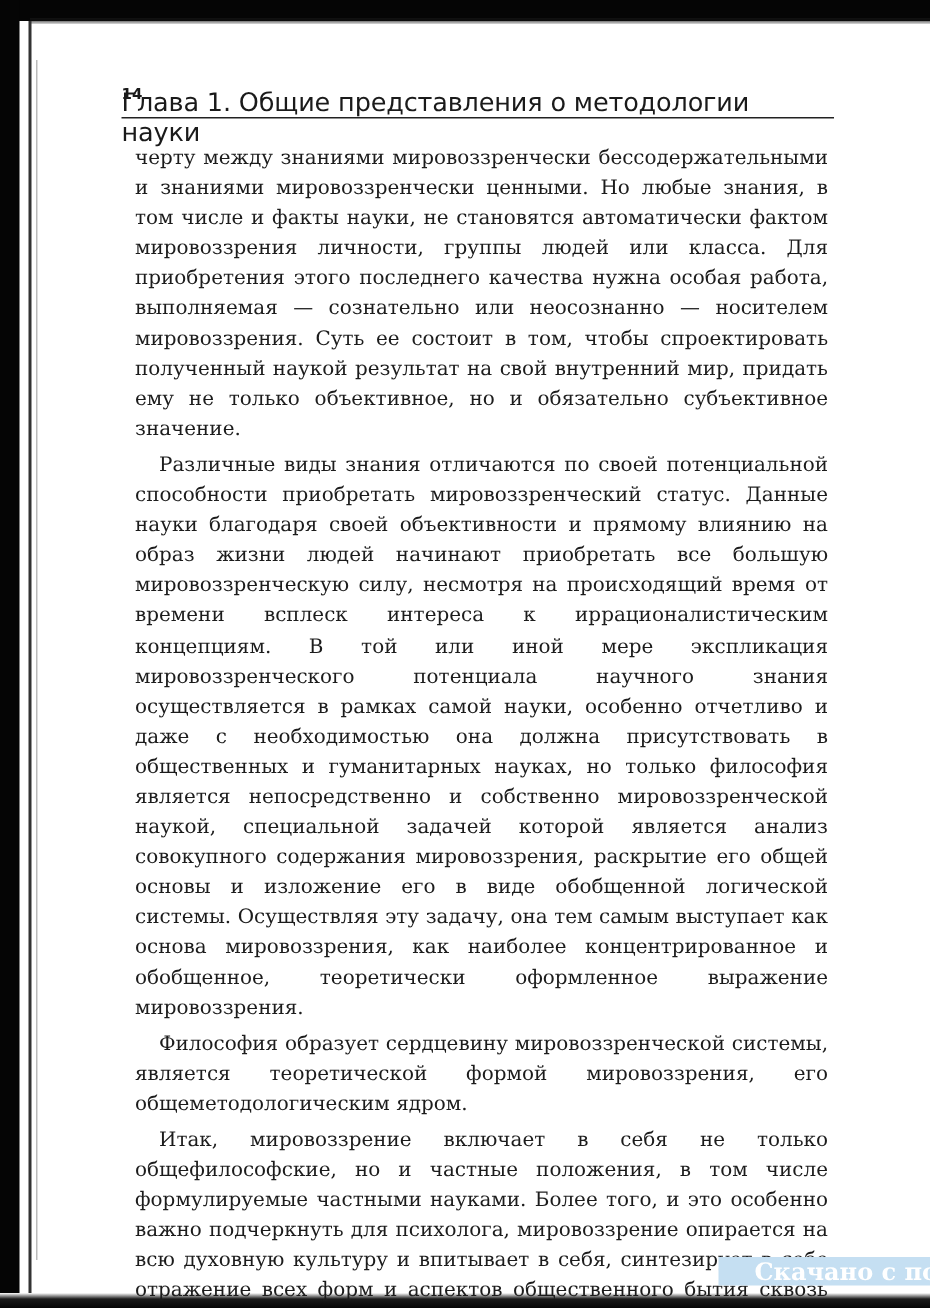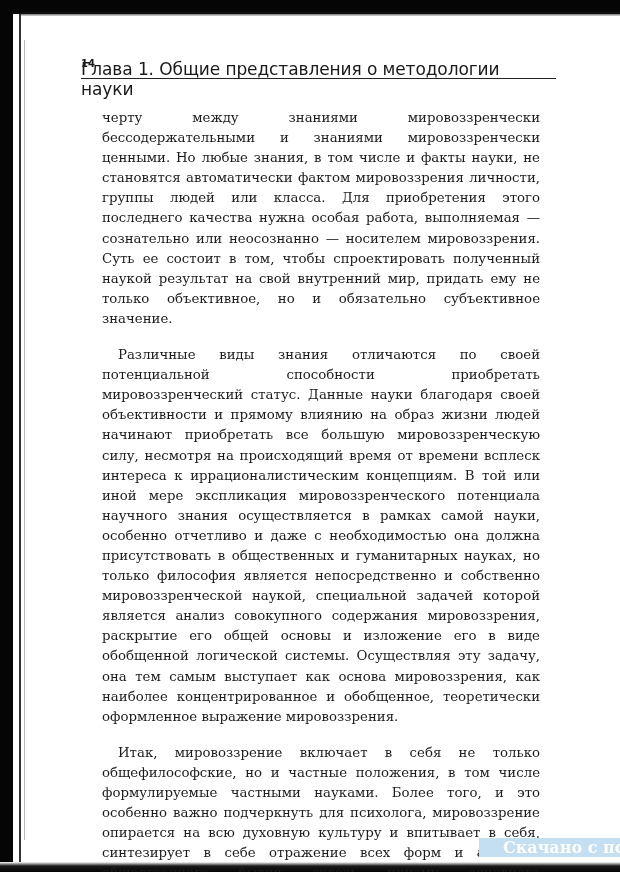--- a/index.html
+++ b/index.html
@@ -54,21 +54,21 @@
     .content {
       position: absolute; left: 86px; top: 92px; width: 470px;
       font-family: "DejaVu Serif", serif;
       font-size: 13.3px;
       line-height: 20.1px;
       color: #1c1c1c;
       text-align: justify;
       hyphens: manual;
     }
     .content p {
-      margin: 16px;
+      margin: 4px;
       text-indent: 16px;
     }
     .content p.first {
       text-indent: 0;
     }
     .watermark {
       position: absolute; left: 479px; top: 838px; width: 141px; height: 19px;
       background: #c5dff2;
       color: #ffffff;
       font-family: "DejaVu Serif", serif;
@@ -97,20 +97,23 @@
 </div>
 
 <div class="content">
   <p class="first">
     <span>черту между знаниями мировоззренчески бессодержательными и знаниями мировоззренчески ценными. Но любые знания, в том числе и факты науки, не становятся автоматически фактом мировоззрения личности, группы людей или класса. Для приобретения этого последнего качества нужна особая работа, выполняемая — сознательно или неосознанно — носителем мировоззрения. Суть ее состоит в том, чтобы спроектировать полученный наукой результат на свой внутренний мир, придать ему не только объективное, но и обязательно субъективное значение.</span>
   </p>
   <p>
     <span>Различные виды знания отличаются по своей потенциальной способности приобретать мировоззренческий статус. Данные науки благодаря своей объективности и прямому влиянию на образ жизни людей начинают приобретать все большую мировоззренческую силу, несмотря на происходящий время от времени всплеск интереса к иррационалистическим концепциям. В той или иной мере экспликация мировоззренческого потенциала научного знания осуществляется в рамках самой науки, особенно отчетливо и даже с необходимостью она должна присутствовать в общественных и гуманитарных науках, но только философия является непосредственно и собственно мировоззренческой наукой, специальной задачей которой является анализ совокупного содержания мировоззрения, раскрытие его общей основы и изложение его в виде обобщенной логической системы. Осуществляя эту задачу, она тем самым выступает как основа мировоззрения, как наиболее концентрированное и обобщенное, теоретически оформленное выражение мировоззрения.</span>
   </p>
   <p>
+    <span>Философия образует сердцевину мировоззренческой системы, является теоретической формой мировоззрения, его общеметодологическим ядром.</span>
+  </p>
+  <p>
     <span>Итак, мировоззрение включает в себя не только общефилософские, но и частные положения, в том числе формулируемые частными науками. Более того, и это особенно важно подчеркнуть для психолога, мировоззрение опирается на всю духовную культуру и впитывает в себя, синтезирует в себе отражение всех форм и аспектов общественного бытия сквозь призму основного мировоззренческого вопроса об отношении человека к миру.</span>
   </p>
 
 </div>
 
 <div class="watermark" style="background: rgb(197, 223, 242);">
   <span>Скачано с порт</span>
 </div>
 
 </body></html>

